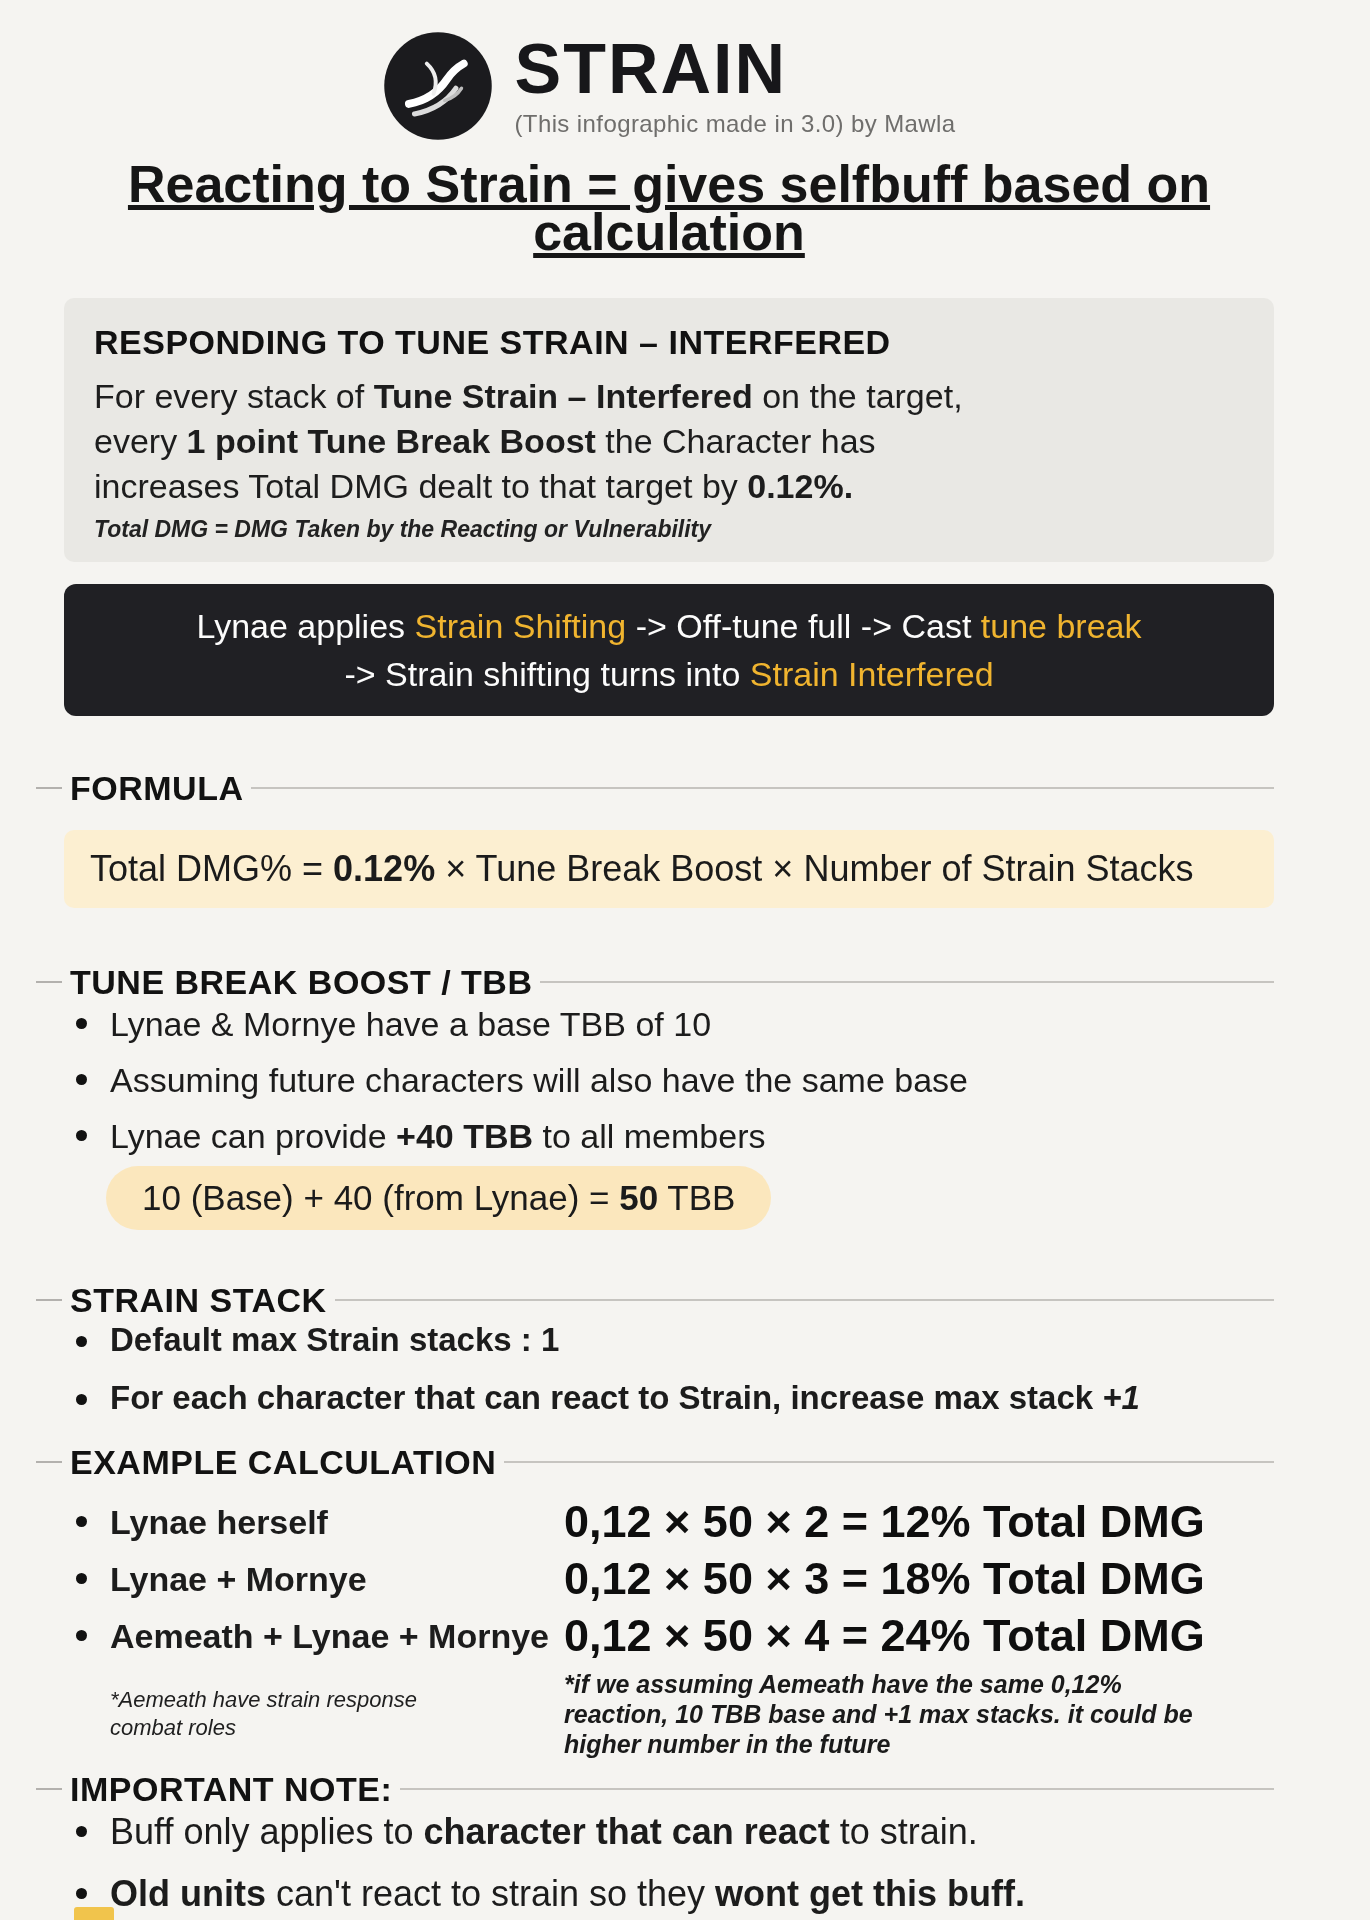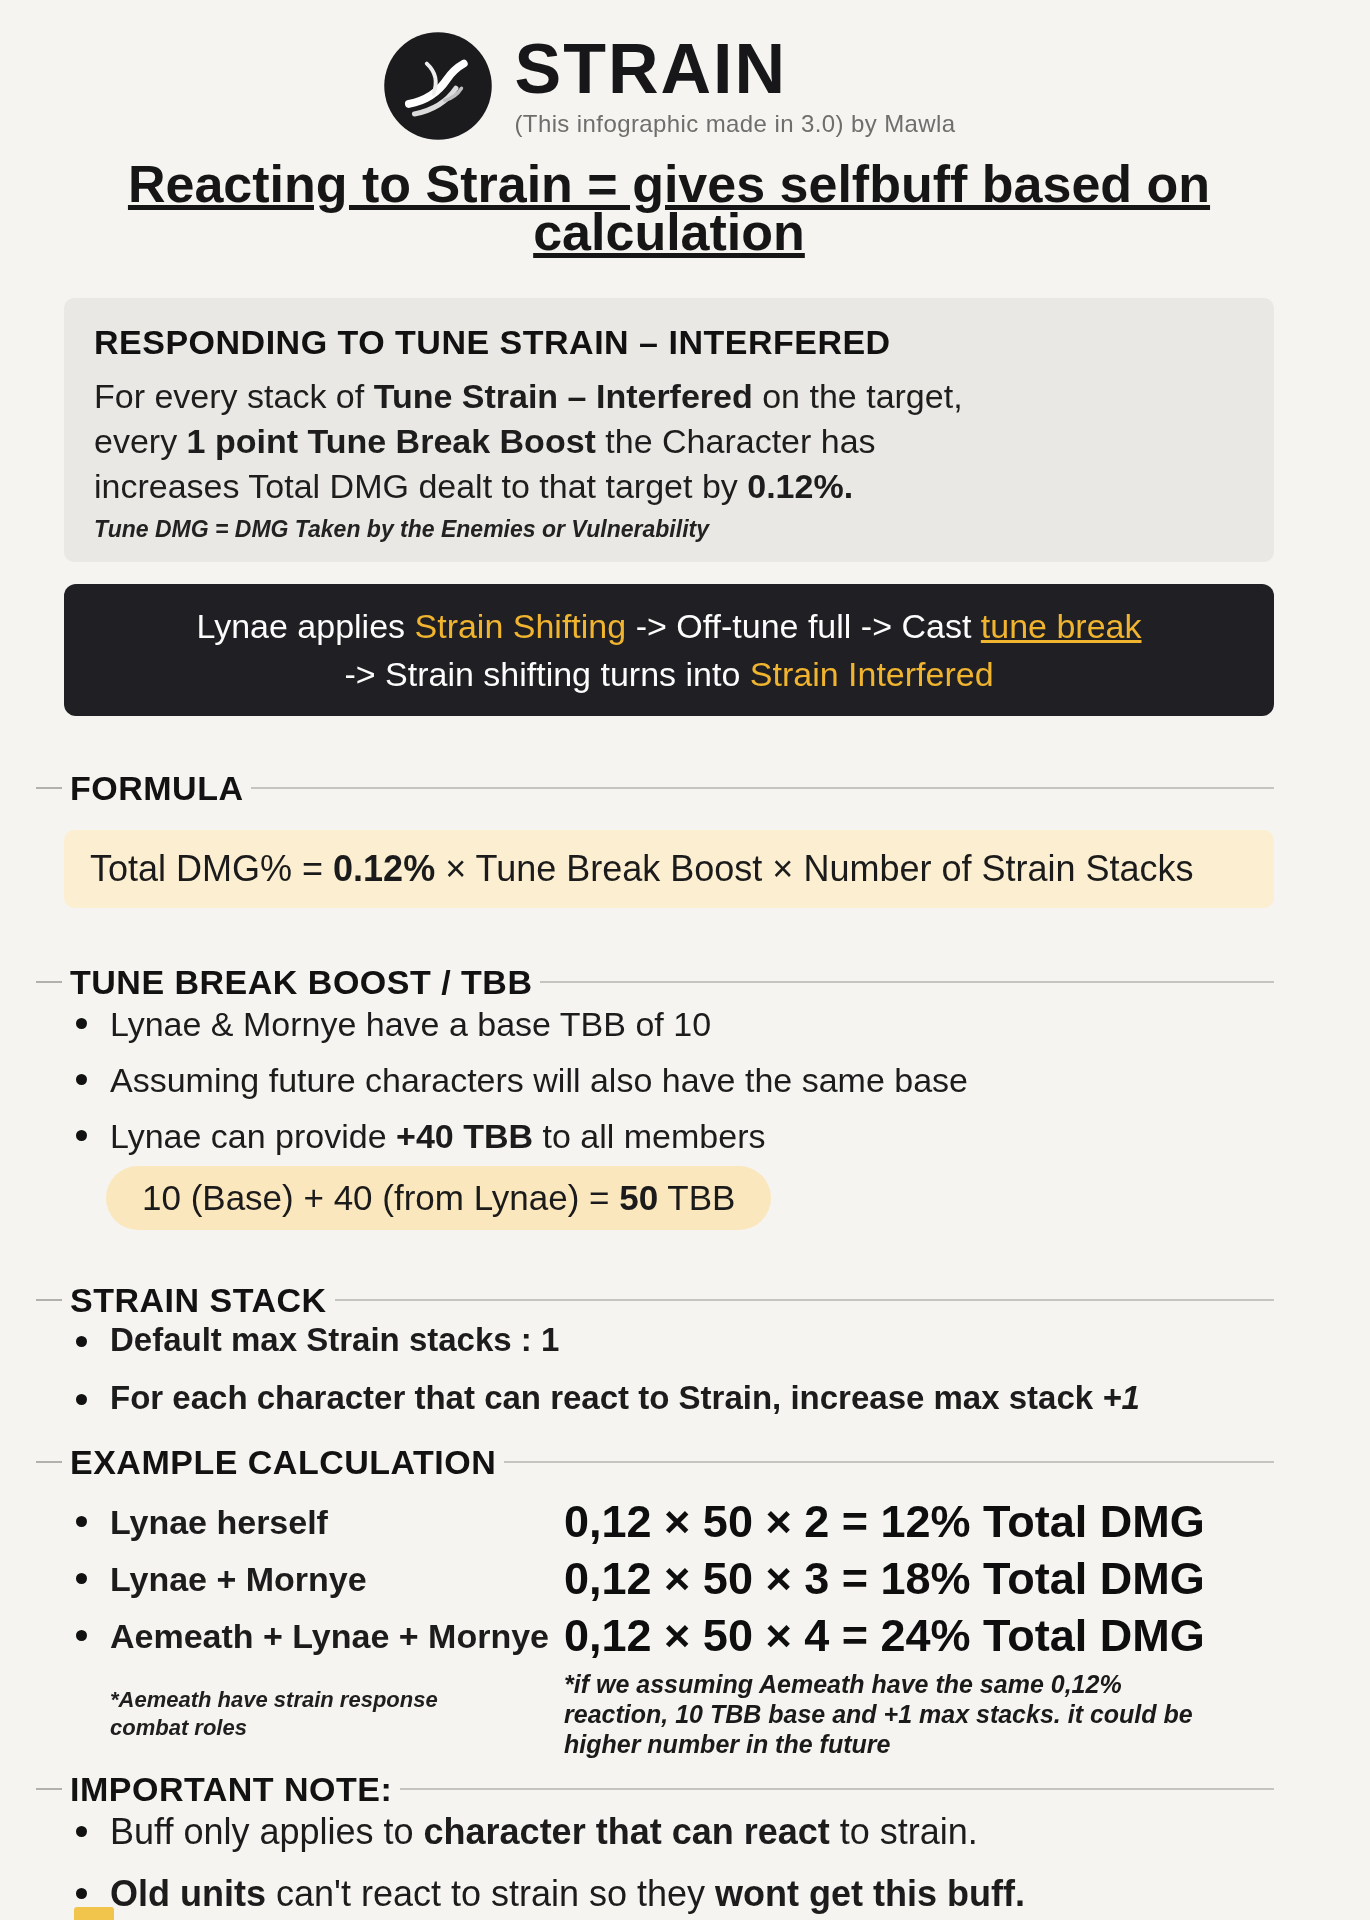--- a/index.html
+++ b/index.html
@@ -55,21 +55,21 @@
 
   .strain-bullets { margin-top:14px; }
   .strain-bullets li { font-size:33px; font-weight:700; line-height:40px; }
   .strain-bullets li + li { margin-top:18px; }
 
   
   .example-grid { margin-top:14px; display:grid; grid-template-columns:500px 1fr; row-gap:5px; align-items:center; }
   .ex-label { position:relative; padding-left:46px; font-size:34px; font-weight:600; line-height:44px; }
   .ex-label::before { content:''; position:absolute; left:12px; top:0.48em; width:11px; height:11px; border-radius:50%; background:#111; }
   .ex-eq { font-size:45px; font-weight:800; line-height:52px; color:#0e0e0e; white-space:nowrap; }
-  .ex-note-left { margin-top:2px; padding-left:46px; width:380px; font-size:22px; line-height:28px; font-style:italic; font-weight:700; color:#1f1f1f; }
+  .ex-note-left { margin-top:2px; padding-left:46px; width:380px; font-size:22px; line-height:28px; font-style:italic; font-weight:400; color:#1f1f1f; }
   .ex-note-right { margin-top:2px; max-width:660px; font-size:25px; line-height:30px; font-style:italic; font-weight:600; color:#1a1a1a; }
 
   
   .important-bullets { margin-top:10px; }
   .important-bullets li { font-size:36px; line-height:46px; }
   .important-bullets li + li { margin-top:16px; }
 
   
   .cutoff { position:absolute; left:74px; bottom:0; width:40px; height:13px; background:#f1c44c; border-radius:3px 3px 0 0; }
 </style>
@@ -95,26 +95,26 @@
         <div class="subtitle">(This infographic made in 3.0) by Mawla</div>
       </div>
     </div>
     <div class="tagline">Reacting to Strain = gives selfbuff based on calculation</div>
   </header>
 
   
   <section class="gray-box">
     <div class="gray-heading">RESPONDING TO TUNE STRAIN – INTERFERED</div>
     <p class="gray-body"><span>For every stack of </span><span class="b">Tune Strain – Interfered</span><span> on the target,</span><br><span>every </span><span class="b">1 point Tune Break Boost</span><span> the Character has</span><br><span>increases Total DMG dealt to that target by </span><span class="b">0.12%.</span></p>
-    <div class="gray-footnote">Tune DMG = DMG Taken by the Enemies or Vulnerability</div>
+    <div class="gray-footnote">Total DMG = DMG Taken by the Reacting or Vulnerability</div>
   </section>
 
   
   <section class="dark-box">
-    <div class="dark-line"><span>Lynae applies </span><span style="color: rgb(240, 180, 47);">Strain Shifting</span><span> -&gt; Off-tune full -&gt; Cast </span><span style="color: rgb(240, 180, 47); text-decoration: underline;">tune break</span></div>
+    <div class="dark-line"><span>Lynae applies </span><span style="color: rgb(240, 180, 47);">Strain Shifting</span><span> -&gt; Off-tune full -&gt; Cast </span><span style="color: rgb(240, 180, 47);">tune break</span></div>
     <div class="dark-line"><span>-&gt; Strain shifting turns into </span><span style="color: rgb(240, 180, 47);">Strain Interfered</span></div>
   </section>
 
   
   <div class="section-head mt-formula">
     <span class="dash"></span>
     <span class="label">FORMULA</span>
     <span class="rule"></span>
   </div>
   <div class="formula-box"><span>Total DMG% = </span><span class="b">0.12%</span><span> × Tune Break Boost × Number of Strain Stacks</span></div>

